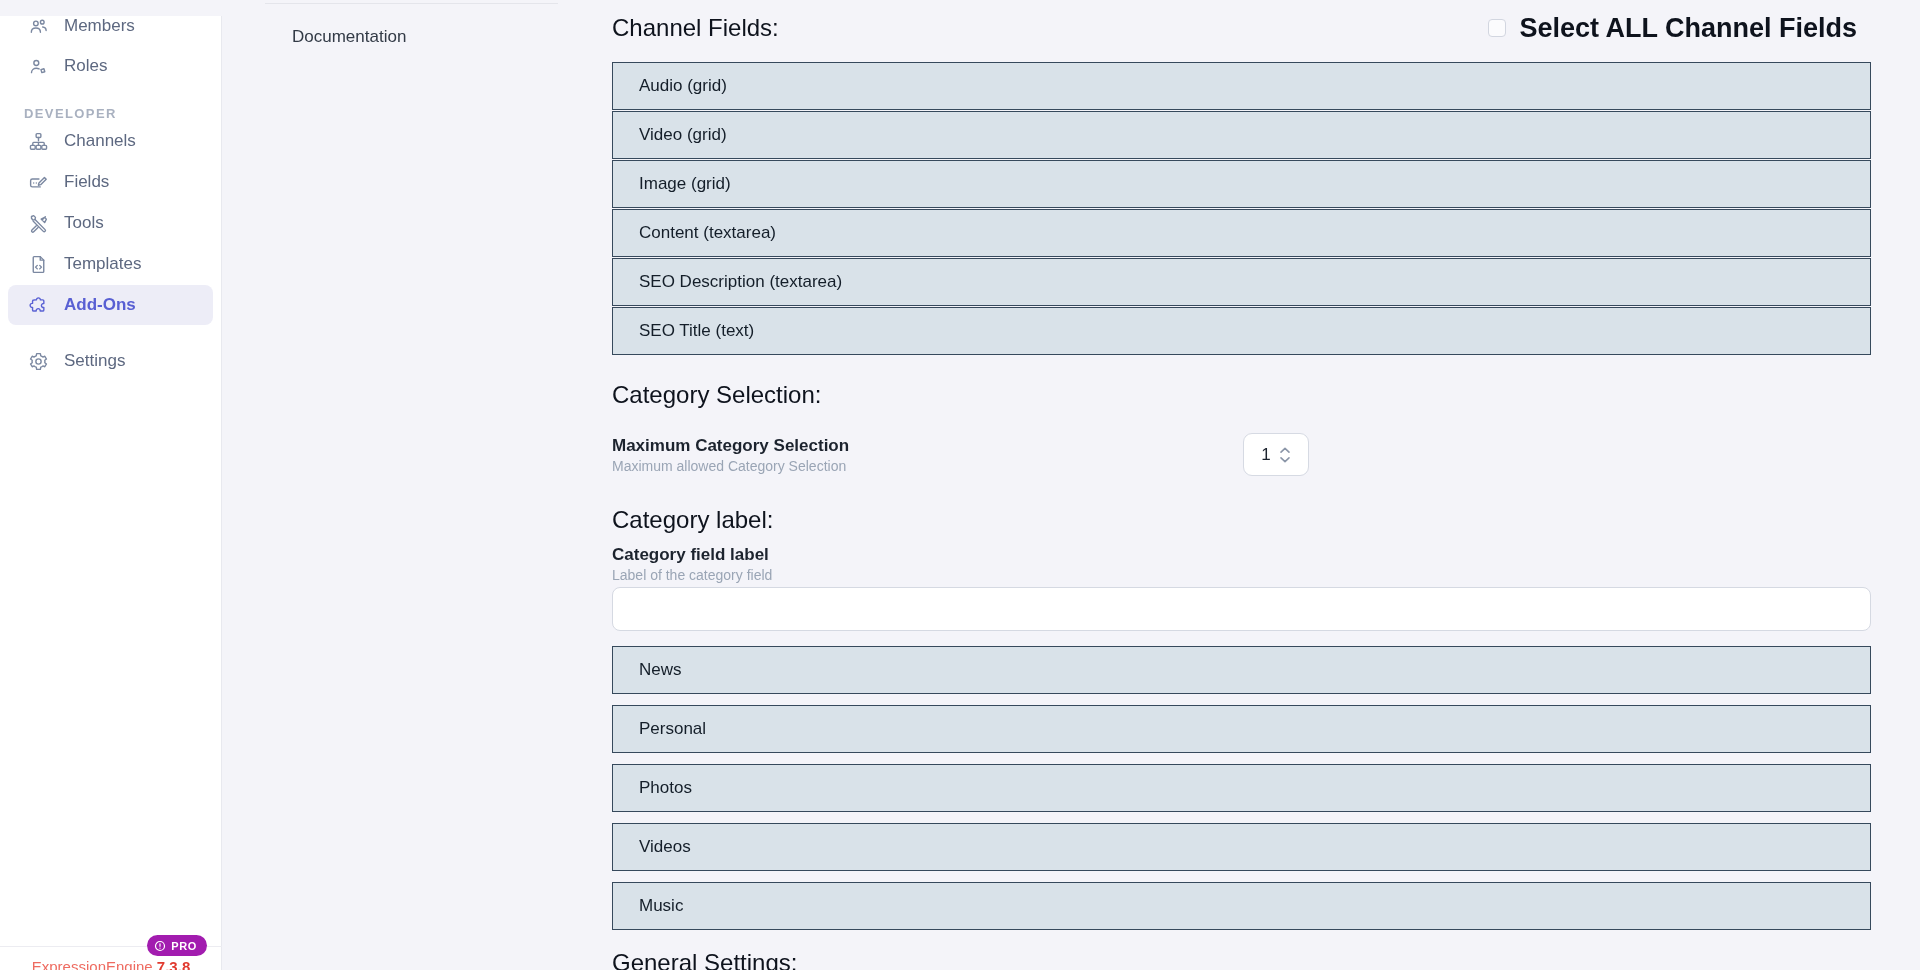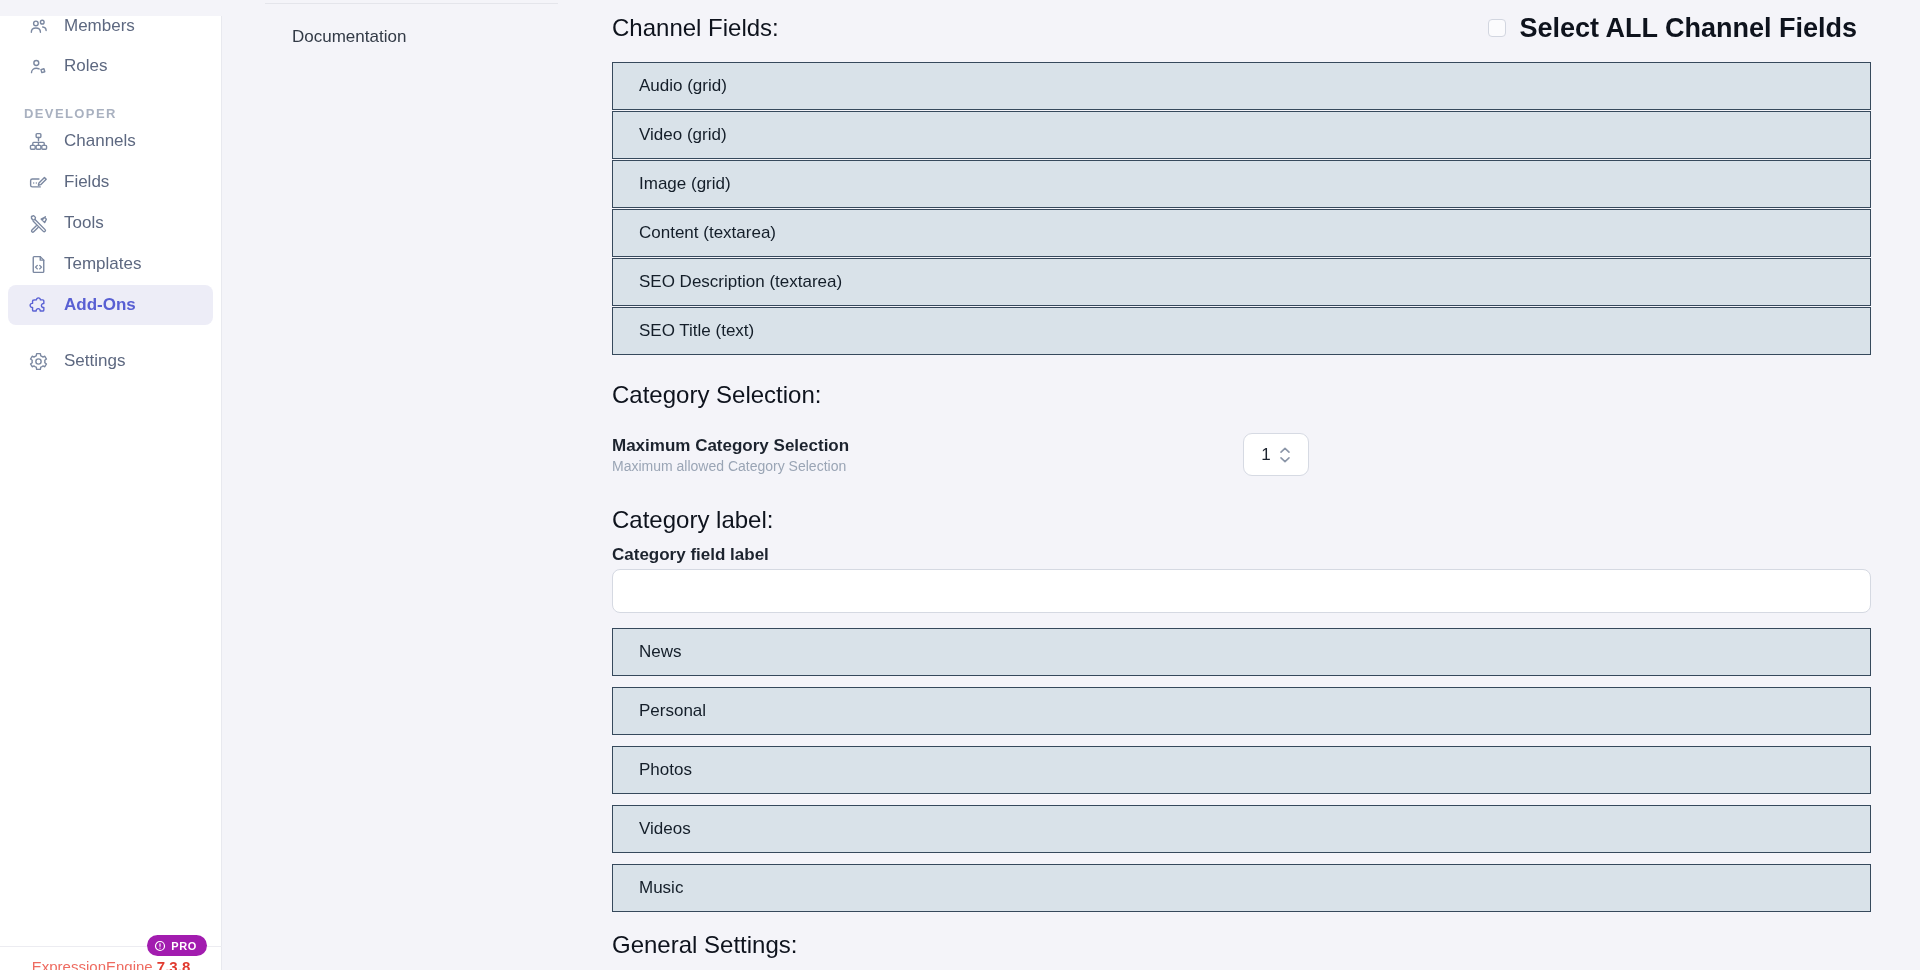--- a/index.html
+++ b/index.html
@@ -259,20 +259,21 @@
         <svg viewBox="0 0 12 18" fill="none" stroke="currentColor" stroke-width="1.6" stroke-linecap="round" stroke-linejoin="round">
           <path d="M2 6.2L6 2.4l4 3.8"></path>
             <path d="M2 11.8l4 3.8 4-3.8"></path>
         </svg>
       </span>
     </div>
   </div>
 
   <h2 class="h-cat-label">Category label:</h2>
   <div class="setting-label cat-field-label">Category field label</div>
+  <div class="setting-desc">Label of the category field</div>
   <input class="text-input" type="text" placeholder="" value="" style="">
 
   <div class="cats-list">
     <div class="row-box">
         <span>News</span>
       </div>
     <div class="row-box">
         <span>Personal</span>
       </div>
     <div class="row-box">

